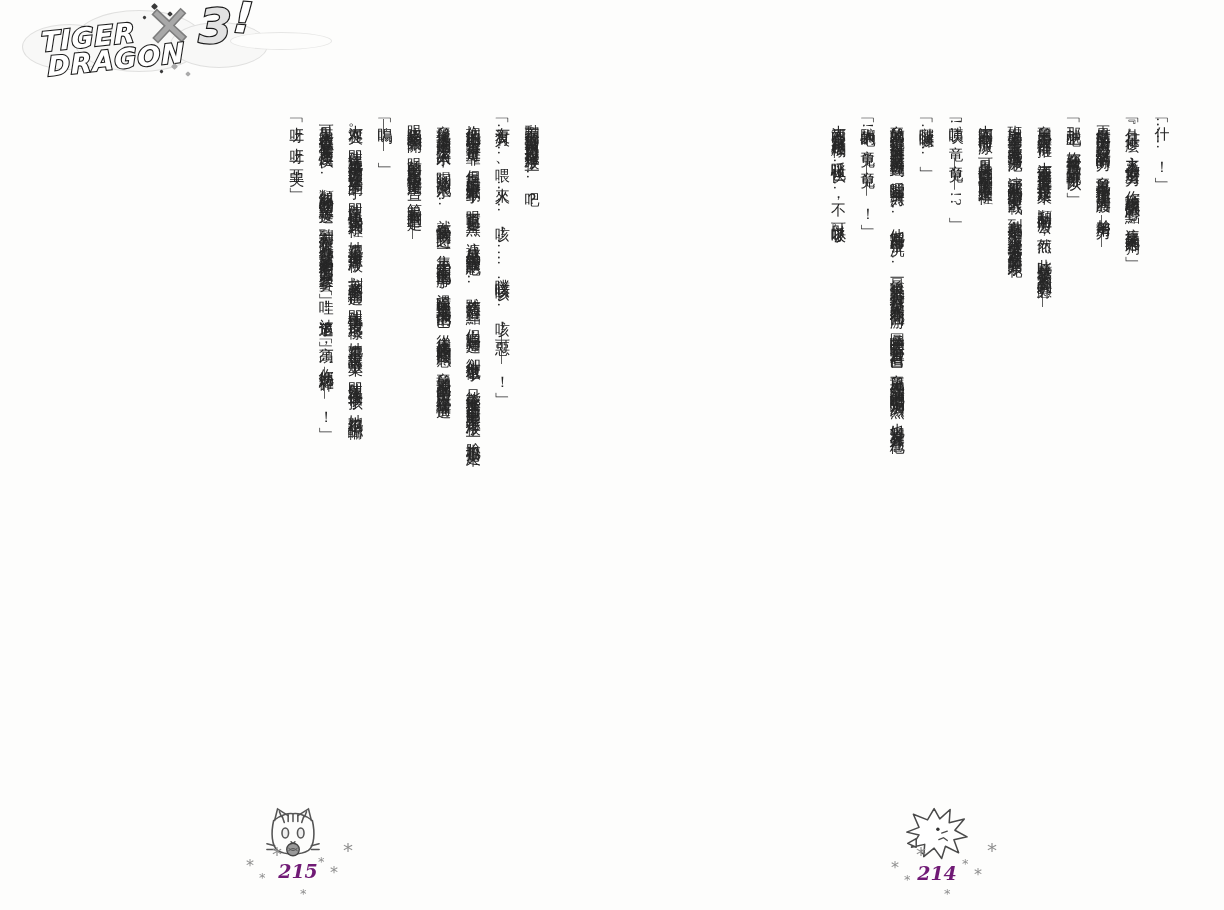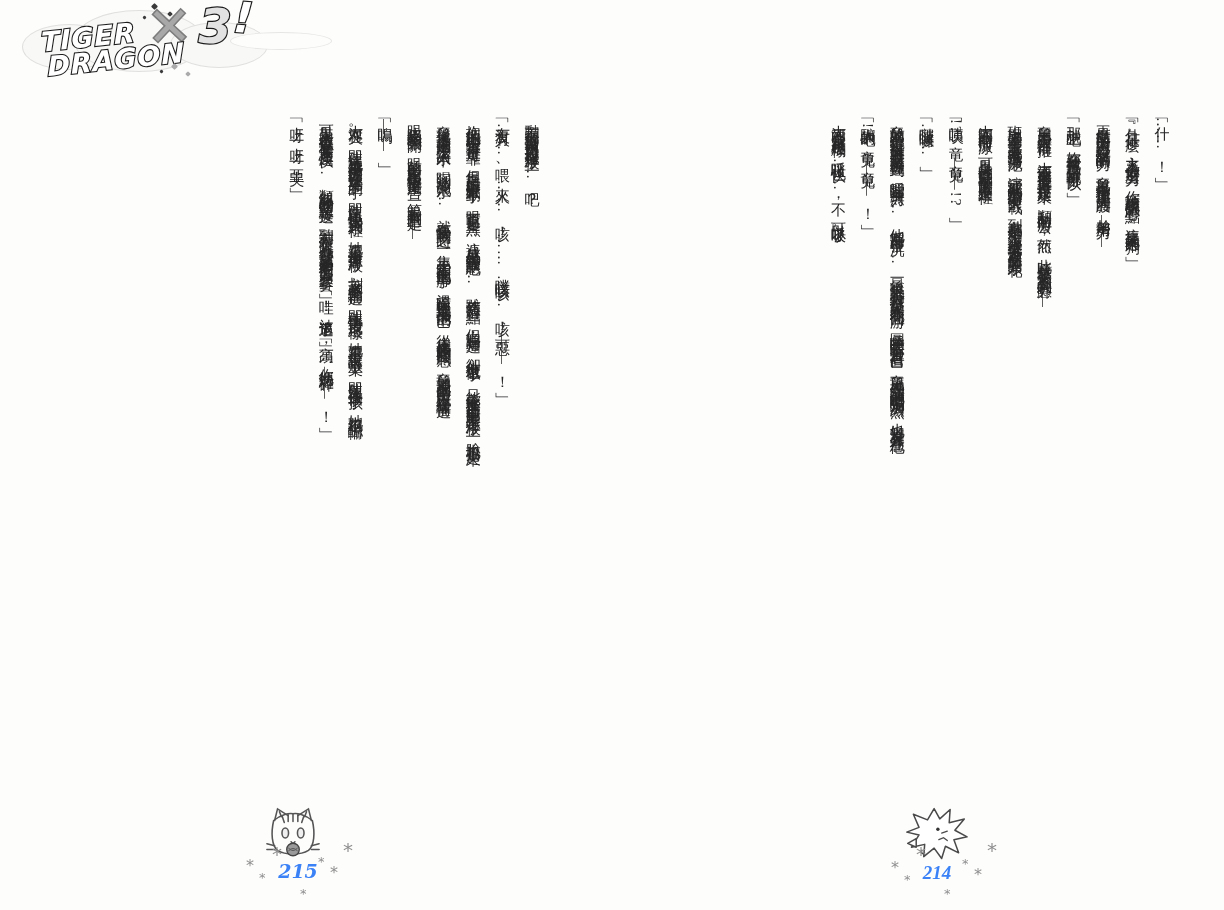--- a/index.html
+++ b/index.html
@@ -50,25 +50,25 @@
   .lg-3  { left: 168px; top: -2px; font-size: 48px; font-style: italic; color: #e2e2e2; -webkit-text-stroke: 2.4px #1c1c1c; paint-order: stroke fill; transform: rotate(6deg); }
   .lg-bang { left: 204px; top: -4px; font-size: 42px; font-style: italic; color: #ffffff; -webkit-text-stroke: 2.4px #1c1c1c; paint-order: stroke fill; transform: rotate(10deg); }
   .dot { position: absolute; transform: rotate(45deg); border-radius: 1px; }
   .dot.dk { background: #3a3a3a; }
   .dot.gy { background: #ababab; }
 
   
   .footer-icon { position: absolute; }
   .page-number {
     position: absolute; font-family: "DejaVu Serif", "Liberation Serif", serif;
-    font-style: italic; font-weight: bold; font-size: 19px; color: #3b82f6;
+    font-style: italic; font-weight: bold; font-size: 19px; color: #701a75;
     width: 60px; text-align: center;
   }
   #left-page-number  { left: 268px; top: 860px; }
-  #right-page-number { left: 907px; top: 862px; font-family: Liberation Serif, serif; }
+  #right-page-number { left: 907px; top: 862px; }
   .sparkle {
     position: absolute; color: #8f8f8f; line-height: 8px;
     font-family: "DejaVu Sans", sans-serif; pointer-events: none;
   }
 </style>
 </head>
 <body>
 
 <div class="spread">
 

